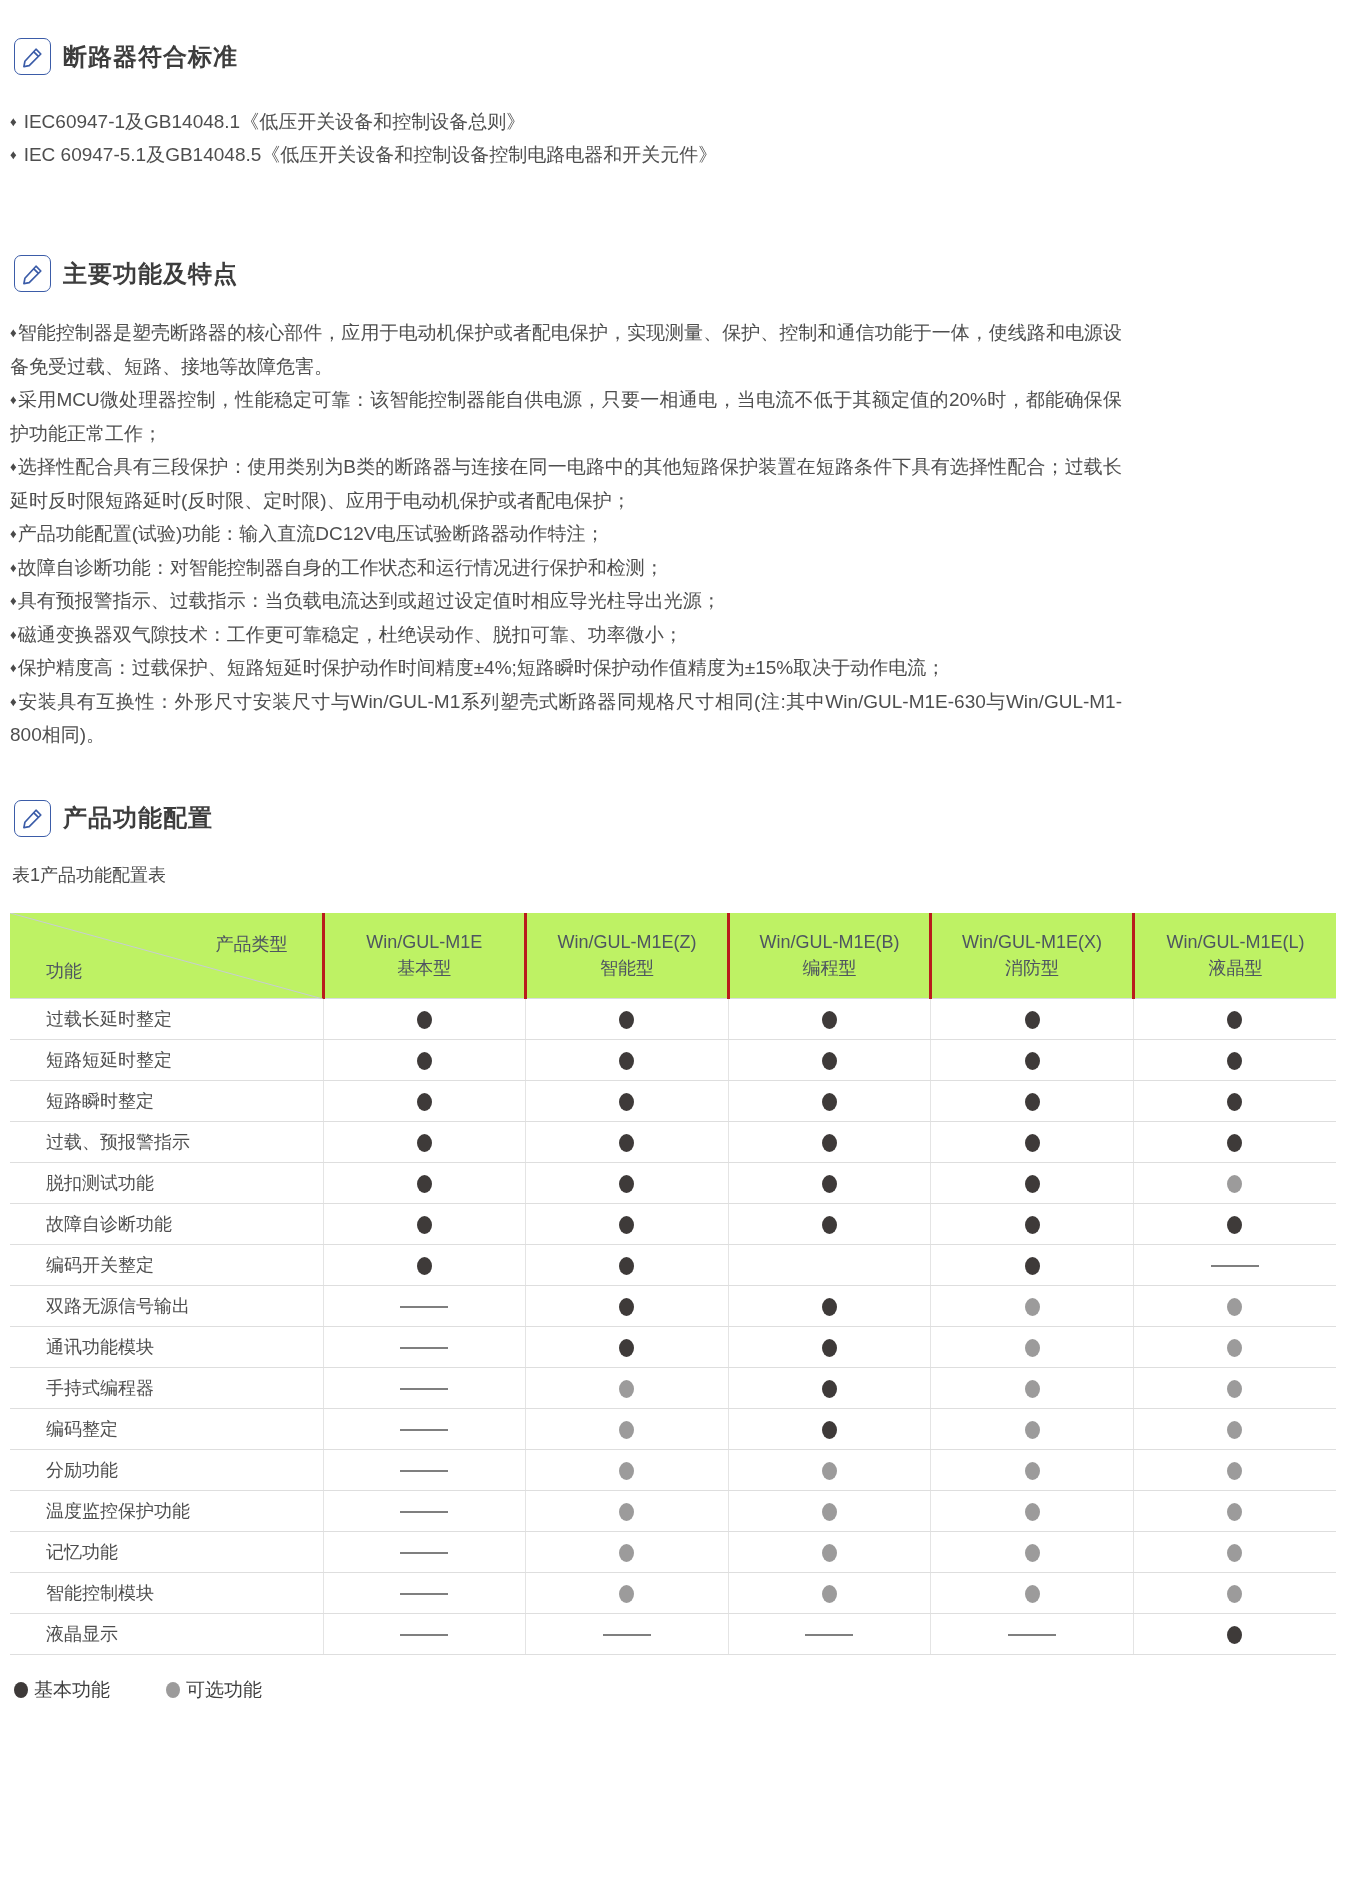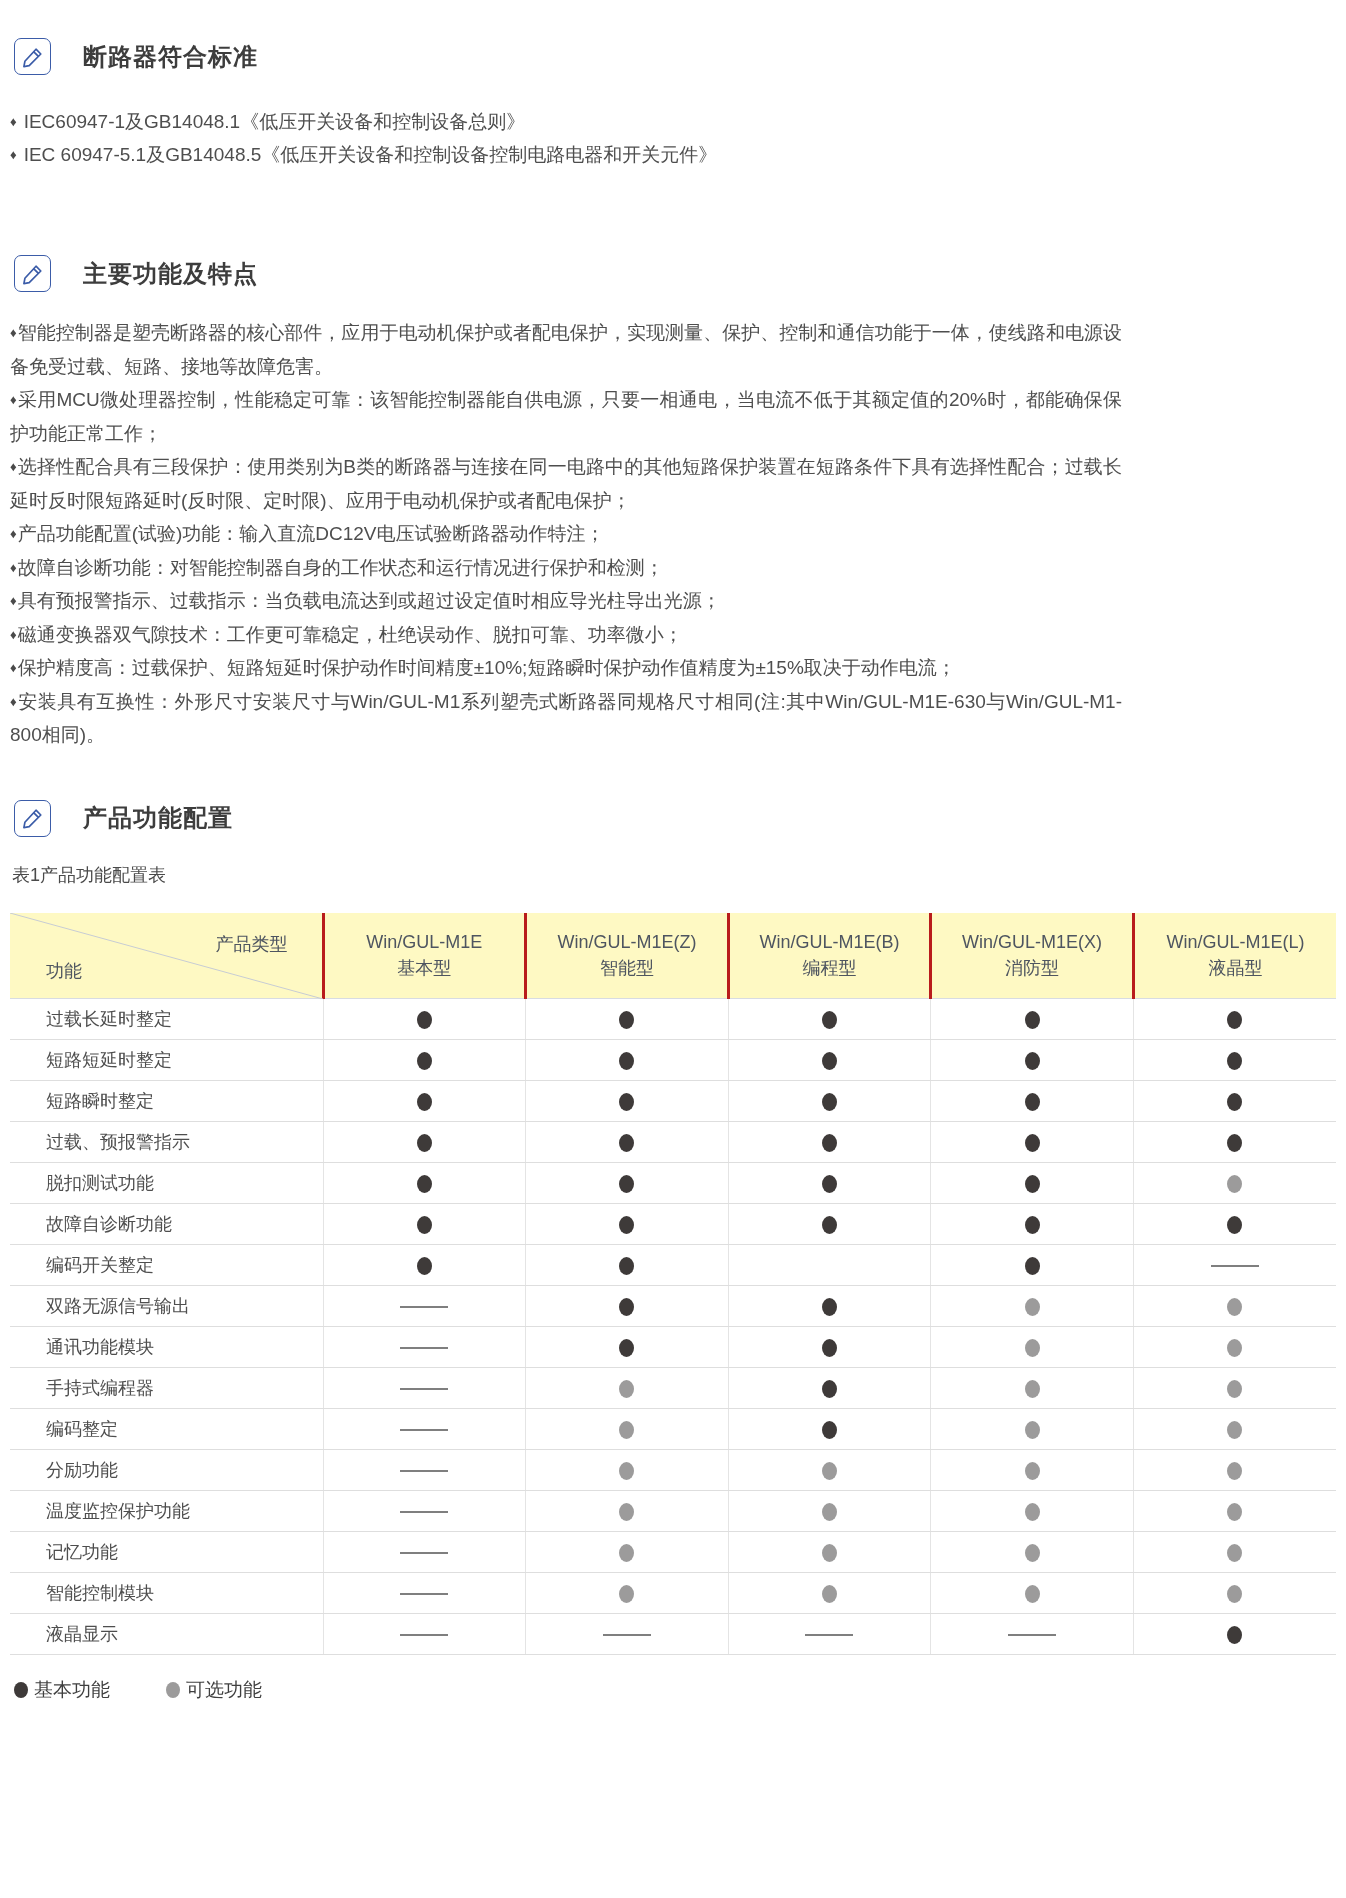--- a/index.html
+++ b/index.html
@@ -5,21 +5,21 @@
   * { margin:0; padding:0; box-sizing:border-box; }
   html,body { background:#ffffff; }
   body {
     width:1346px; min-height:1898px; margin:0 auto;
     font-family:"Liberation Sans","DejaVu Sans",sans-serif;
     color:#4f4f4f; position:relative;
   }
   .page { padding:38px 14px 30px 10px; }
 
   
-  .sec-header { display:flex; align-items:center; gap:32px; margin-left:4px; }
+  .sec-header { display:flex; align-items:center; gap:12px; margin-left:4px; }
   .icon-box {
     width:37px; height:37px; border:1px solid #3b5ca8; border-radius:7px;
     display:flex; align-items:center; justify-content:center; flex:0 0 auto;
     background:#fff;
   }
   .sec-title { font-size:24px; font-weight:bold; color:#3d3d3d; letter-spacing:1px; }
 
   
   .std-list { margin:30px 0 0 0; }
   .std-item { font-size:19px; line-height:33px; color:#4e4e4e; max-width:1110px; }
@@ -30,21 +30,21 @@
   .feat-item .bullet-diamond { margin-right:1px; }
 
   .gap-lg { height:84px; }
   .gap-md { height:48px; }
 
   .table-caption { font-size:18px; color:#4a4a4a; margin:26px 0 0 2px; }
 
   
   table.feature-table { border-collapse:collapse; table-layout:fixed; width:1326px; margin-top:26px; }
   .feature-table th {
-    background:#fef9c3; height:86px; font-weight:normal; font-size:18px;
+    background:#bef264; height:86px; font-weight:normal; font-size:18px;
     color:#4e5560; vertical-align:middle; text-align:center; line-height:26px;
     border-bottom:1px solid #d8dce2;
   }
   .feature-table th + th { border-left:3px solid #b91c1c; }
   .corner-cell { position:relative; }
   .corner-cell svg { position:absolute; top:0; left:0; }
   .corner-top { position:absolute; top:18px; right:34px; font-size:18px; color:#4e5560; }
   .corner-bottom { position:absolute; bottom:14px; left:36px; font-size:18px; color:#4e5560; }
   .feature-table td {
     height:41px; border-bottom:1px solid #dedede; text-align:center; vertical-align:middle;
@@ -91,21 +91,21 @@
     <span class="sec-title">主要功能及特点</span>
   </div>
   <div class="feat-list" id="feat-list">
       <div class="feat-item"><span class="bullet-diamond">♦</span><span>智能控制器是塑壳断路器的核心部件，应用于电动机保护或者配电保护，实现测量、保护、控制和通信功能于一体，使线路和电源设备免受过载、短路、接地等故障危害。</span></div>
       <div class="feat-item"><span class="bullet-diamond">♦</span><span>采用MCU微处理器控制，性能稳定可靠：该智能控制器能自供电源，只要一相通电，当电流不低于其额定值的20%时，都能确保保护功能正常工作；</span></div>
       <div class="feat-item"><span class="bullet-diamond">♦</span><span>选择性配合具有三段保护：使用类别为B类的断路器与连接在同一电路中的其他短路保护装置在短路条件下具有选择性配合；过载长延时反时限短路延时(反时限、定时限)、应用于电动机保护或者配电保护；</span></div>
       <div class="feat-item"><span class="bullet-diamond">♦</span><span>产品功能配置(试验)功能：输入直流DC12V电压试验断路器动作特注；</span></div>
       <div class="feat-item"><span class="bullet-diamond">♦</span><span>故障自诊断功能：对智能控制器自身的工作状态和运行情况进行保护和检测；</span></div>
       <div class="feat-item"><span class="bullet-diamond">♦</span><span>具有预报警指示、过载指示：当负载电流达到或超过设定值时相应导光柱导出光源；</span></div>
       <div class="feat-item"><span class="bullet-diamond">♦</span><span>磁通变换器双气隙技术：工作更可靠稳定，杜绝误动作、脱扣可靠、功率微小；</span></div>
-      <div class="feat-item"><span class="bullet-diamond">♦</span><span>保护精度高：过载保护、短路短延时保护动作时间精度±10%;短路瞬时保护动作值精度为±15%取决于动作电流；</span></div>
+      <div class="feat-item"><span class="bullet-diamond">♦</span><span>保护精度高：过载保护、短路短延时保护动作时间精度±4%;短路瞬时保护动作值精度为±15%取决于动作电流；</span></div>
       <div class="feat-item"><span class="bullet-diamond">♦</span><span>安装具有互换性：外形尺寸安装尺寸与Win/GUL-M1系列塑壳式断路器同规格尺寸相同(注:其中Win/GUL-M1E-630与Win/GUL-M1-800相同)。</span></div>
     </div>
 
   <div class="gap-md"></div>
 
   <div class="sec-header">
     <span class="icon-box">
       <svg width="24" height="24" viewBox="0 0 24 24">
         <path d="M15 4.2 L19.8 9 L8.2 20.6 L2.9 21.6 L3.9 16.3 Z" fill="none" stroke="#3b5ca8" stroke-width="1.7" stroke-linejoin="round"></path>
         <line x1="12.6" y1="6.6" x2="17.4" y2="11.4" stroke="#3b5ca8" stroke-width="1.7"></line>

